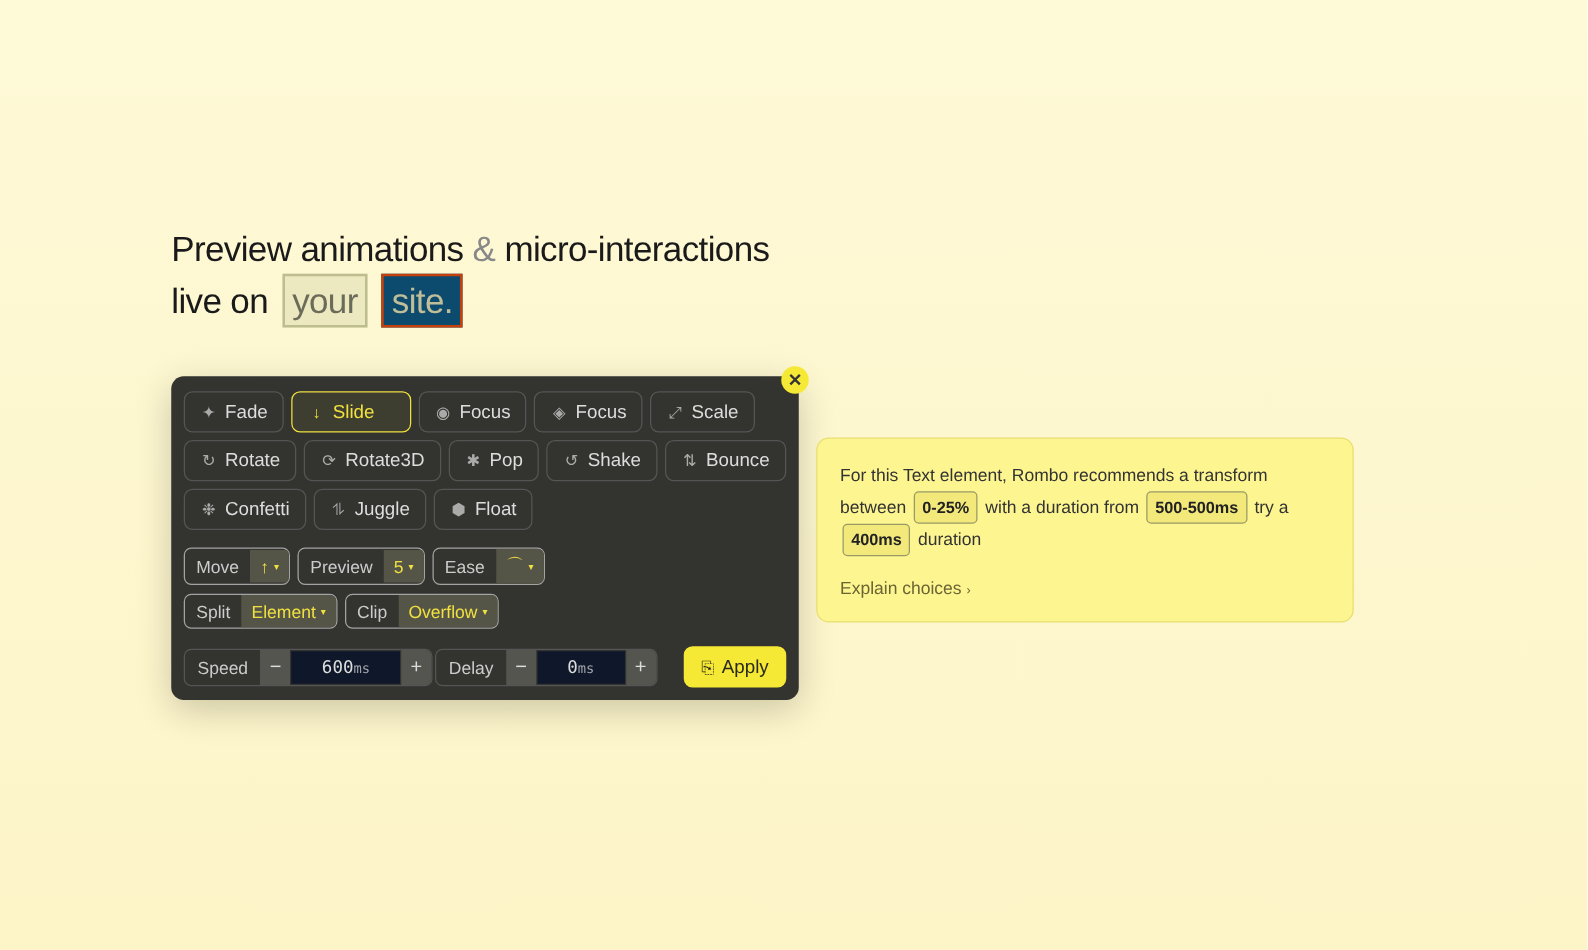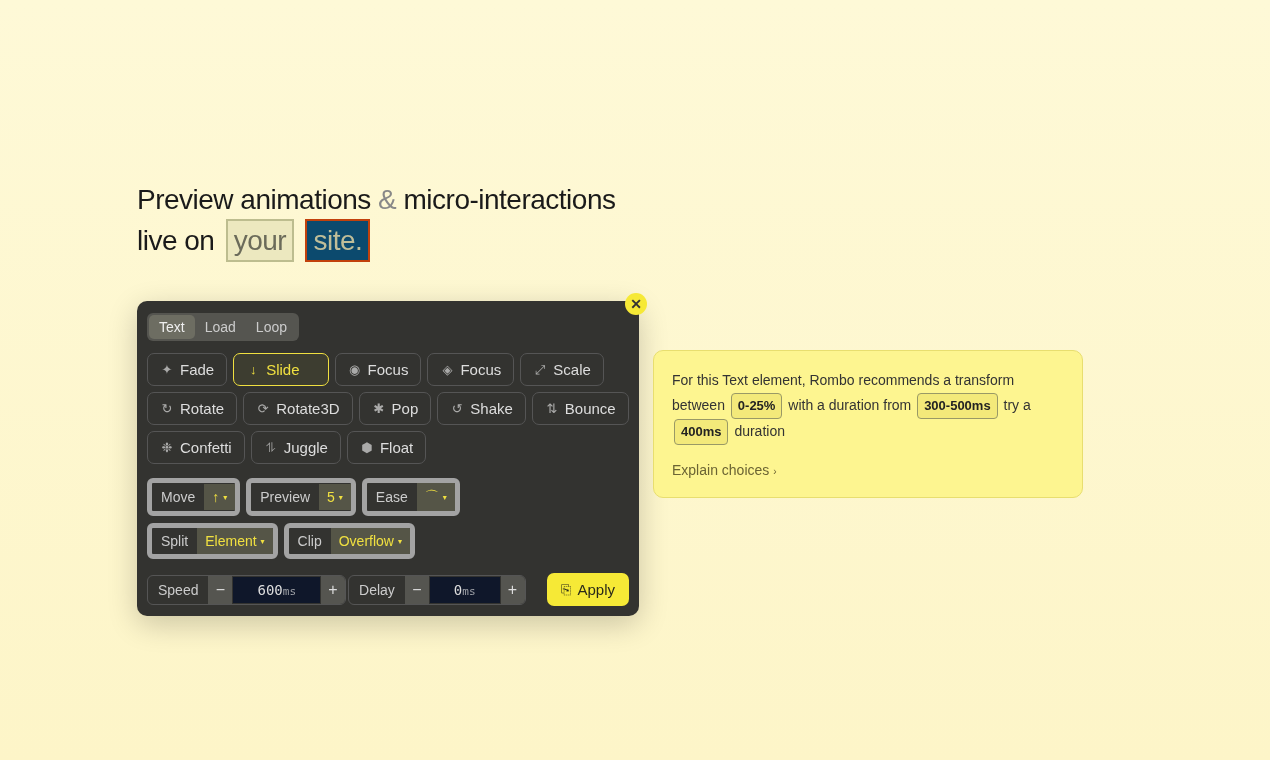--- a/index.html
+++ b/index.html
@@ -146,21 +146,21 @@
     .controls-row {
       display: flex;
       gap: 6px;
       margin-bottom: 7px;
     }
     
     .control-group {
       display: flex;
       align-items: center;
       background: #333330;
-      border: 5px solid #a3a3a3;
+      border: 1px solid #a3a3a3;
       border-radius: 6px;
       overflow: hidden;
     }
     
     .control-label {
       padding: 5px 9px;
       font-size: 14px;
       color: #ccc;
     }
     
@@ -309,25 +309,20 @@
     <span class="highlight-box">your</span>
     <span class="highlight-box dim">site.</span>
   </div>
 </div>
 
 <div class="panel">
   <button class="close-btn">
     <span>✕</span>
   </button>
 
-  <div class="tabs">
-    <div class="tab active">Text</div>
-    <div class="tab">Load</div>
-    <div class="tab">Loop</div>
-  </div>
 
   <div class="effects-grid">
     <button class="effect-btn">
       <span class="icon">✦</span>
       <span>Fade</span>
     </button>
     <button class="effect-btn selected" style="padding-right:28px;">
       <span class="icon">↓</span>
       <span>Slide</span>
     </button>
@@ -442,21 +437,21 @@
       <span>Apply</span>
     </button>
   </div>
 </div>
 
 <div class="rec-card">
   <p>
     <span>For this Text element, Rombo recommends a transform between</span>
     <span class="pill">0-25%</span>
     <span>with a duration from</span>
-    <span class="pill">300-500ms</span>
+    <span class="pill">500-500ms</span>
     <span>try a</span>
     <span class="pill">400ms</span>
     <span>duration</span>
   </p>
   <div class="explain-link">
     <span>Explain choices</span><span class="chev">›</span>
   </div>
 </div>
 
 </body></html>

